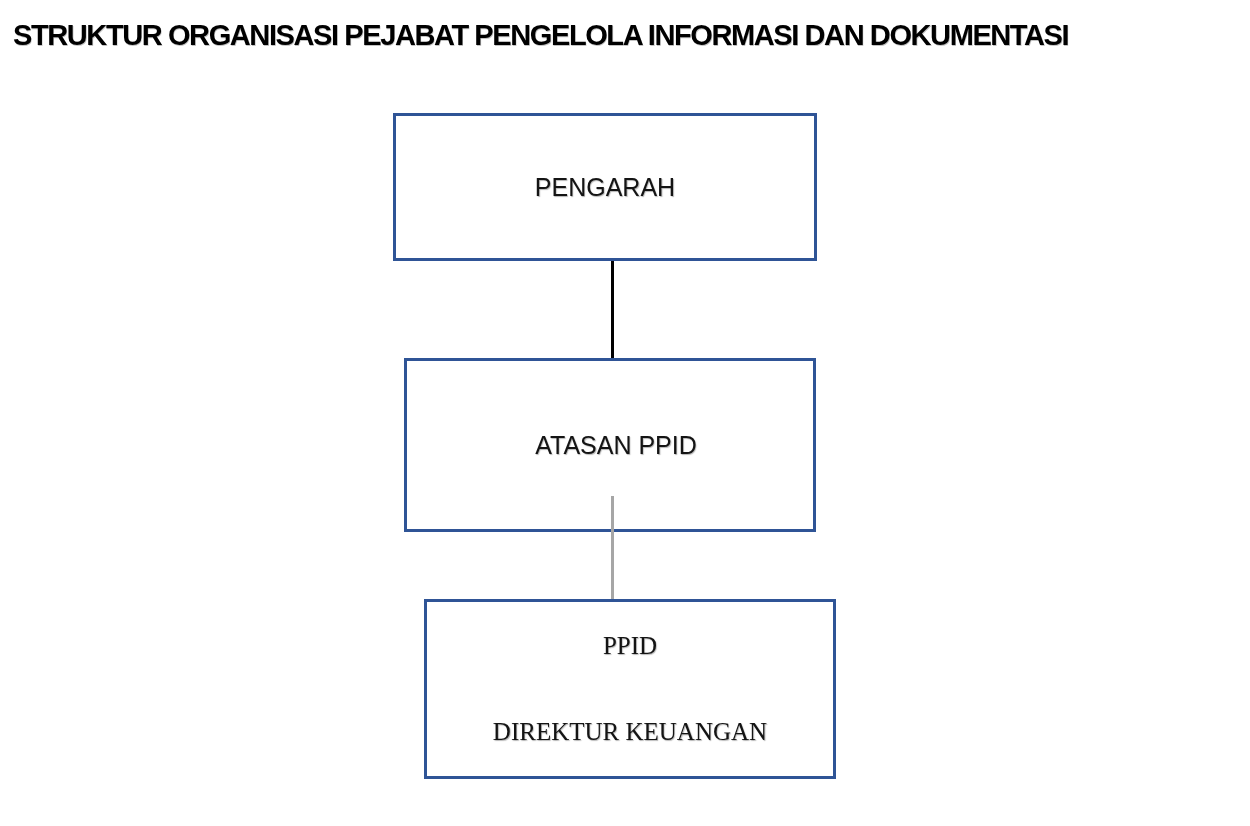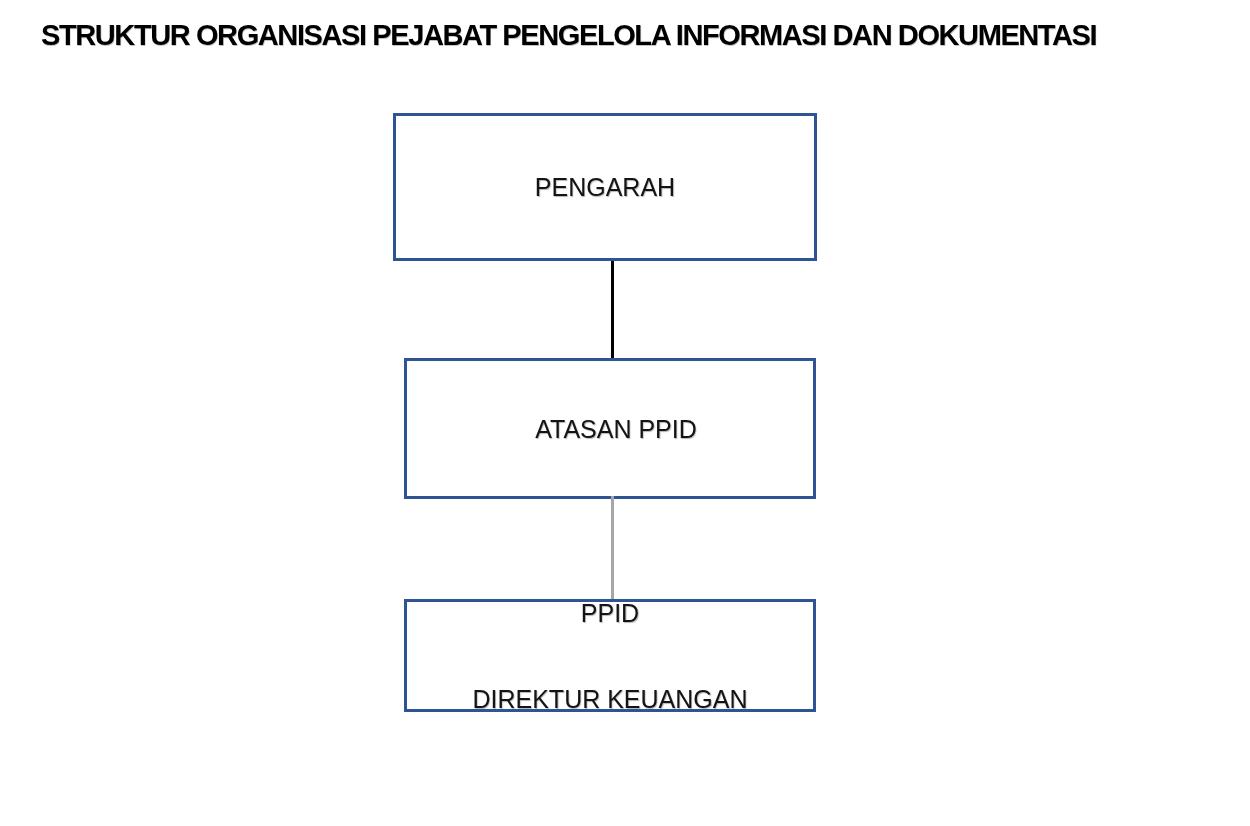--- a/index.html
+++ b/index.html
@@ -9,21 +9,21 @@
   }
   body {
     position: relative;
     width: 1250px;
     height: 826px;
     overflow: hidden;
     font-family: "Liberation Sans", sans-serif;
   }
   .page-title {
     position: absolute;
-    left: 41px;
+    left: 13px;
     top: 19px;
     font-size: 29px;
     font-weight: 700;
     letter-spacing: -1.4px;
     color: #000000;
     white-space: nowrap;
     text-shadow: 0.6px 0.8px 0.6px rgba(80,80,80,0.35);
   }
   .org-node {
     position: absolute;
@@ -39,22 +39,22 @@
     font-size: 25px;
     line-height: 34px;
     font-weight: 400;
     text-shadow: 0.8px 1px 1px rgba(90,90,90,0.45);
     white-space: nowrap;
   }
   .gap-large { row-gap: 52px; }
   .gap-small { row-gap: 17px; }
 
   #node-pengarah   { left: 393px; top: 113px; width: 424px; height: 148px; }
-  #node-atasan-ppid{ left: 404px; top: 358px; width: 412px; height: 141px; padding-left: 12px; }
-  #node-ppid       { left: 404px; top: 599px; width: 412px; height: 113px; }
+  #node-atasan-ppid{ left: 404px; top: 358px; width: 412px; height: 174px; padding-left: 12px; }
+  #node-ppid       { left: 424px; top: 599px; width: 412px; height: 180px; font-family: Liberation Serif, serif; }
 
   .connector {
     position: absolute;
     width: 3px;
   }
   #connector-pengarah-atasan {
     left: 611px; top: 261px; height: 97px;
     background: #000000;
   }
   #connector-atasan-ppid {

